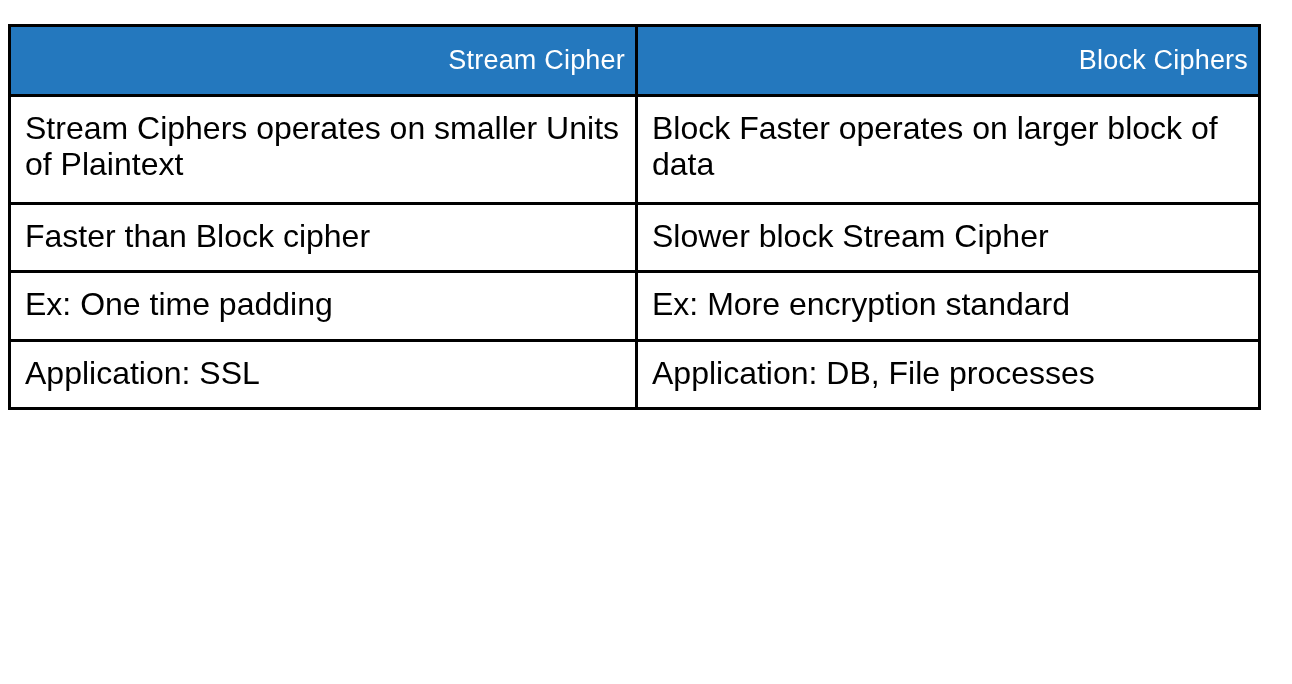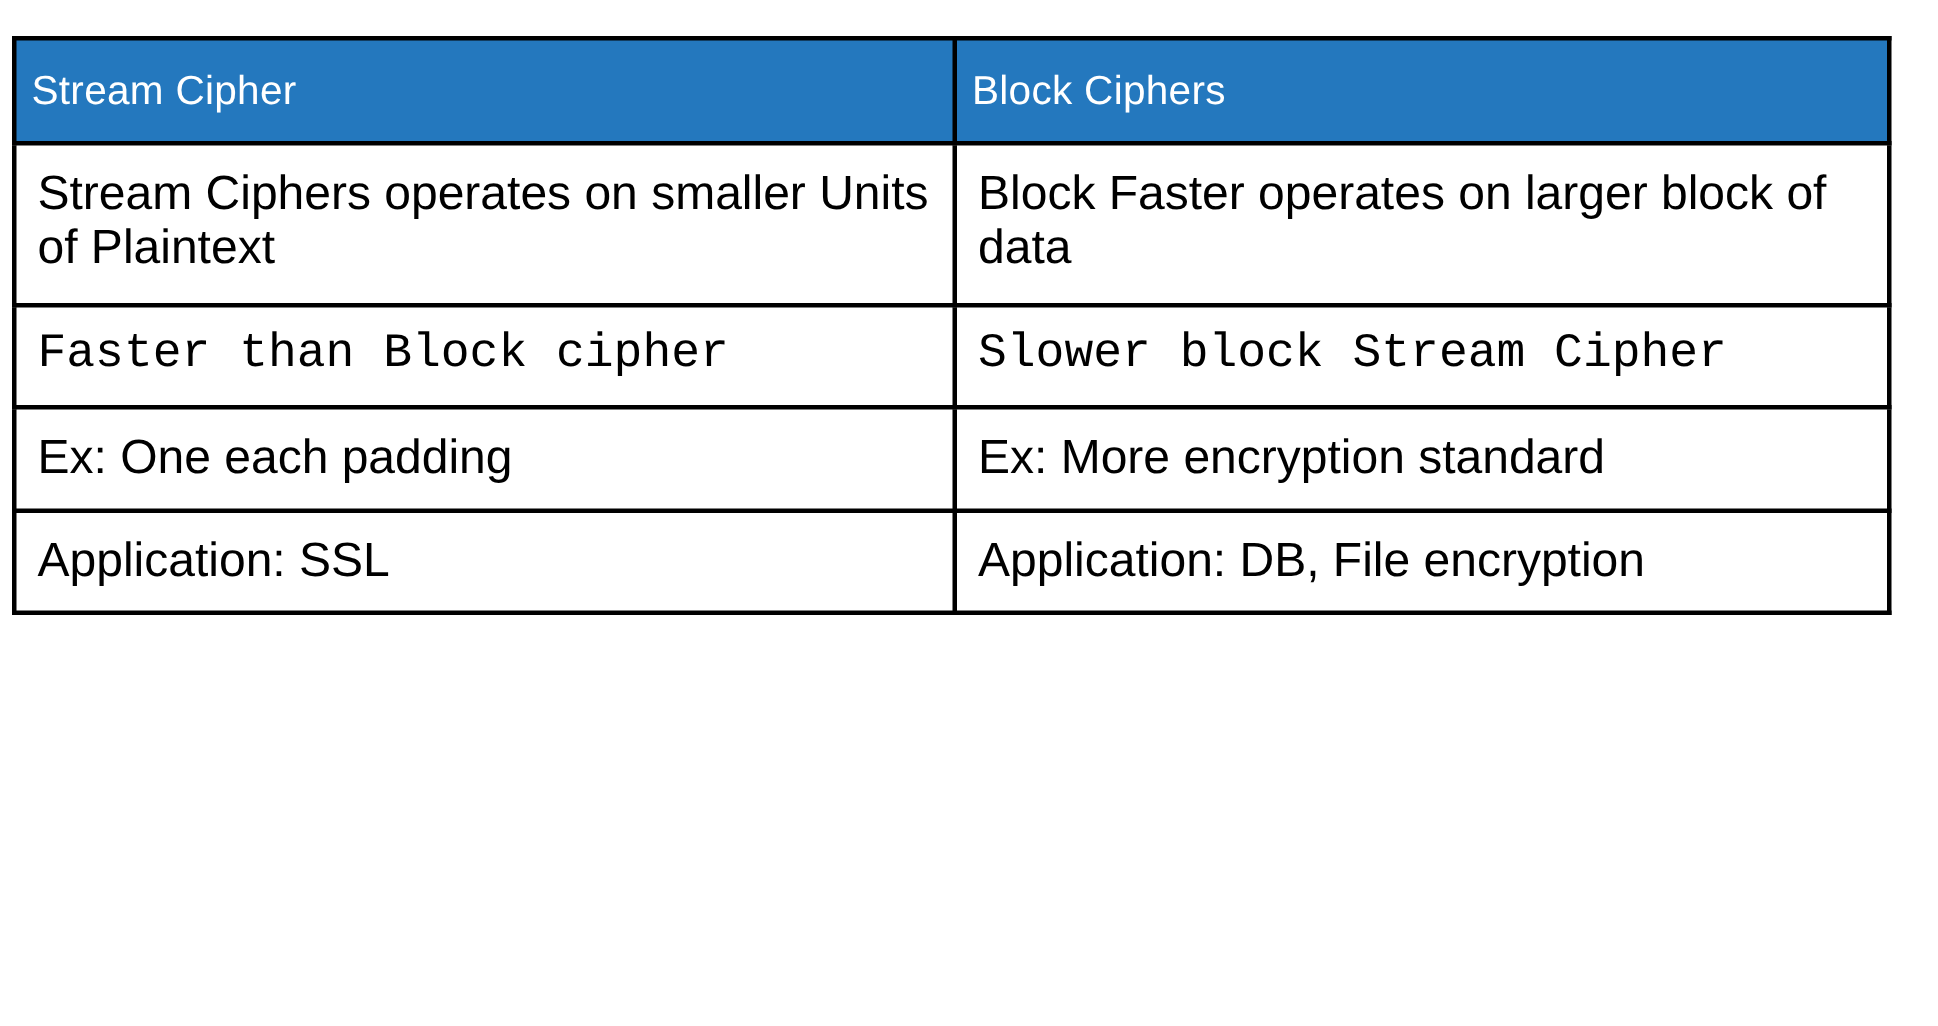--- a/index.html
+++ b/index.html
@@ -41,42 +41,42 @@
   table.cmp th,
   table.cmp td {
     border: 3px solid #000000;
     vertical-align: top;
     background: #ffffff;
   }
 
   table.cmp thead th {
     background: #2478BE;
     color: #ffffff;
-    text-align: left;
+    text-align: right;
     font-size: 27px;
     font-weight: normal;
     line-height: 1.2;
     height: 67px;
     padding: 0 10px;
     vertical-align: middle;
     letter-spacing: 0.2px;
   }
 
   table.cmp tbody td {
     color: #000000;
     font-size: 32px;
     font-weight: normal;
     line-height: 36px;
     padding: 13px 14px 14px 14px;
     text-align: left;
   }
 
   
   tr.r1 td { height: 78px; }
-  tr.r2 td { height: 38px; font-family: Liberation Mono, monospace; }
+  tr.r2 td { height: 38px; }
   tr.r3 td { height: 112px; }
   tr.r4 td { height: 38px; }
   tr.r5 td { height: 39px; }
   tr.r6 td { height: 39px; }
   tr.r7 td { height: 38px; }
 
   .cell-text { display: block; white-space: pre-line; }
 </style>
 </head>
 <body>
@@ -109,31 +109,31 @@
         <tr class="r2">
           <td>
             <span class="cell-text">Faster than Block cipher</span>
           </td>
           <td>
             <span class="cell-text">Slower block Stream Cipher</span>
           </td>
         </tr>
         <tr class="r6">
           <td>
-            <span class="cell-text">Ex: One each padding</span>
+            <span class="cell-text">Ex: One time padding</span>
           </td>
           <td>
             <span class="cell-text">Ex: More encryption standard</span>
           </td>
         </tr>
         <tr class="r7">
           <td>
             <span class="cell-text">Application: SSL</span>
           </td>
           <td>
-            <span class="cell-text">Application: DB, File encryption</span>
+            <span class="cell-text">Application: DB, File processes</span>
           </td>
         </tr>
       </tbody>
     </table>
   </div>
 
 </div>
 
 </body></html>

